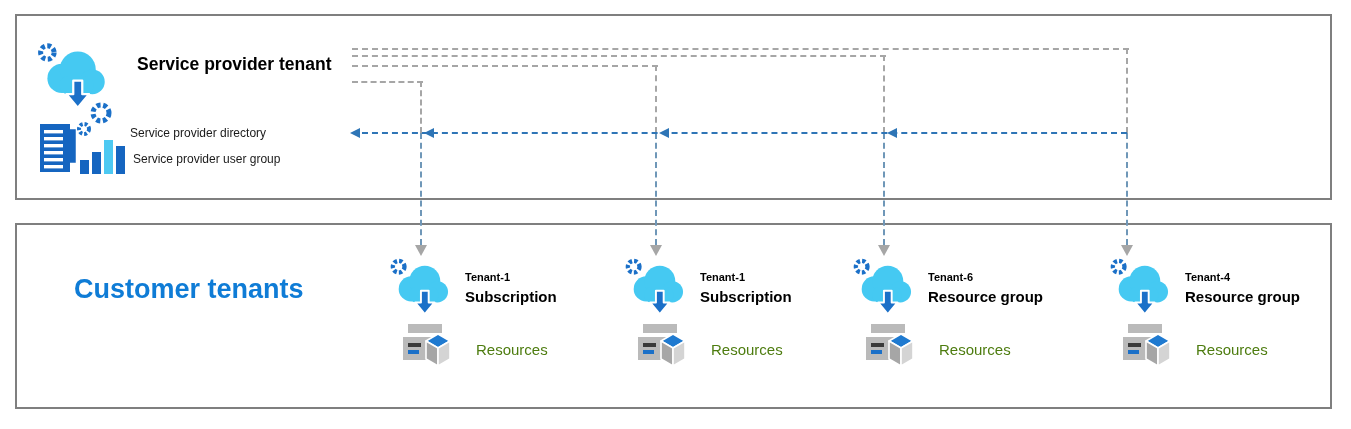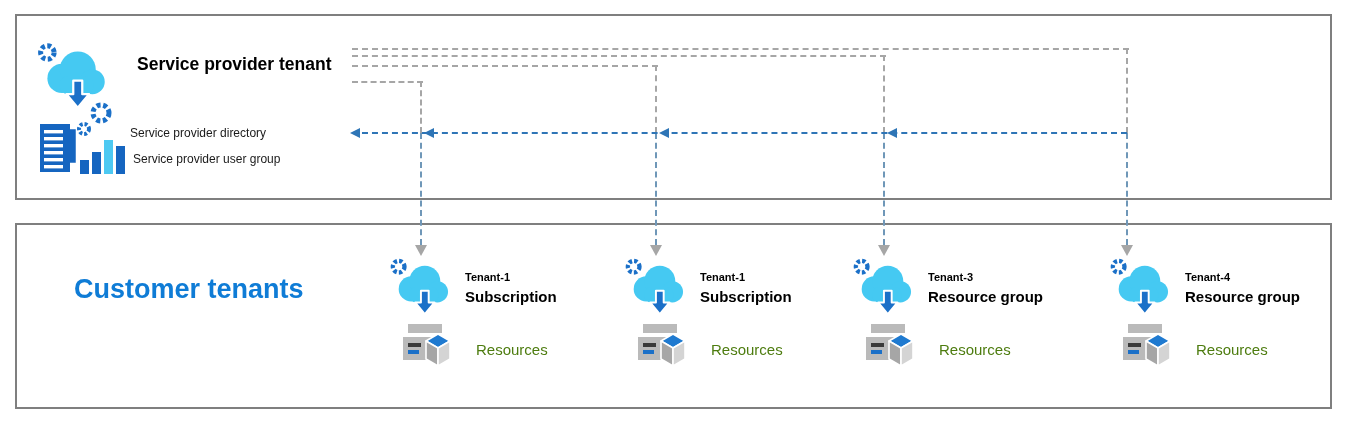--- a/index.html
+++ b/index.html
@@ -145,21 +145,21 @@
     <svg class="res-icon" width="50" height="52">
         <use href="#resources-icon"></use>
       </svg>
     <div class="res-label">Resources</div>
   </div>
 
   <div class="tenant-group" style="left:851px;top:256px;">
     <svg class="tenant-cloud" width="62" height="60">
         <use href="#cloud-icon"></use>
       </svg>
-    <div class="tenant-name">Tenant-3</div>
+    <div class="tenant-name">Tenant-6</div>
     <div class="tenant-scope">Resource group</div>
     <svg class="res-icon" width="50" height="52">
         <use href="#resources-icon"></use>
       </svg>
     <div class="res-label">Resources</div>
   </div>
 
   <div class="tenant-group" style="left:1108px;top:256px;">
     <svg class="tenant-cloud" width="62" height="60">
         <use href="#cloud-icon"></use>

